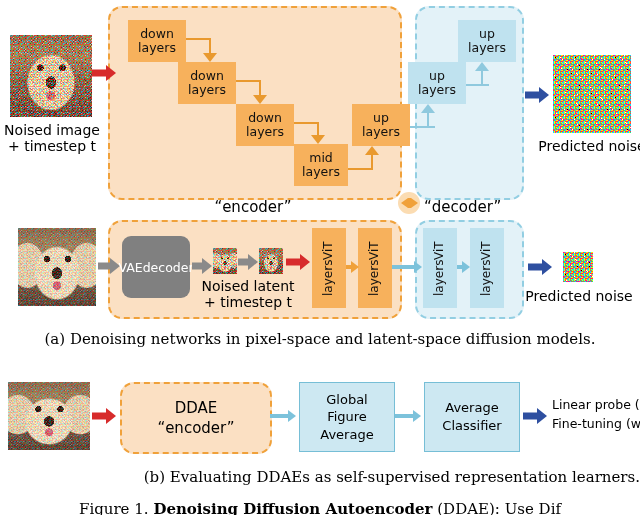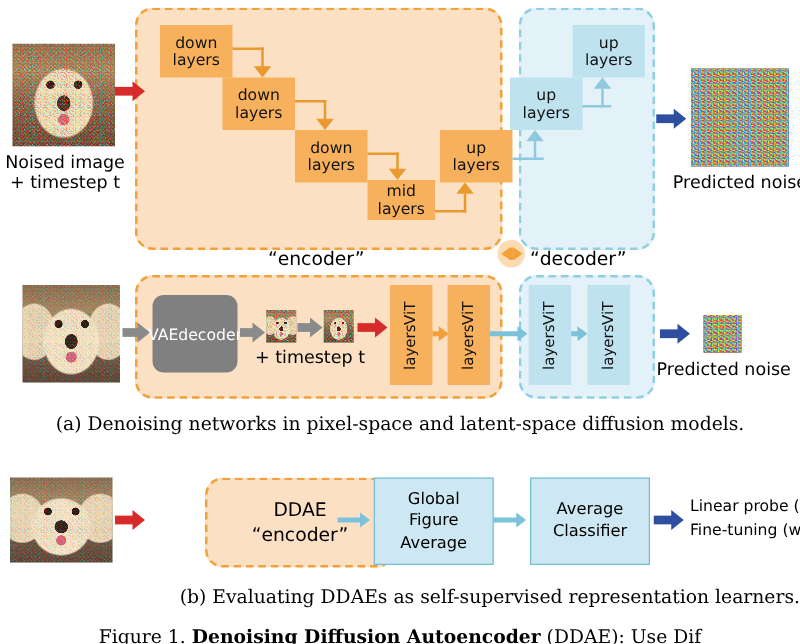--- a/index.html
+++ b/index.html
@@ -124,21 +124,21 @@
   <span>layers</span>
 </div>
 <div class="abs orange-box" style="left:178px;top:62px;width:58px;height:42px;">
   <span>down</span>
   <span>layers</span>
 </div>
 <div class="abs orange-box" style="left:236px;top:104px;width:58px;height:42px;">
   <span>down</span>
   <span>layers</span>
 </div>
-<div class="abs orange-box" style="left:294px;top:144px;width:54px;height:32px;">
+<div class="abs orange-box" style="left:294px;top:144px;width:54px;height:42px;">
   <span>mid</span>
   <span>layers</span>
 </div>
 <div class="abs orange-box" style="left:352px;top:104px;width:58px;height:42px;">
   <span>up</span>
   <span>layers</span>
 </div>
 
 <div class="abs blue-box" style="left:408px;top:62px;width:58px;height:42px;">
   <span>up</span>
@@ -225,20 +225,21 @@
 <div class="photo dog-noisy" style="left:259px;top:248px;width:24px;height:26px;">
   <div class="grain"></div>
 </div>
 
 <div class="arrow ar-red" style="left:286px;top:253px;width:24px;height:18px;">
   <div class="shaft" style="width:16px;"></div>
     <div class="head"></div>
 </div>
 
 <div class="abs lbl" style="left:198px;top:278px;width:100px;">
+  <div>Noised latent</div>
   <div>+ timestep t</div>
 </div>
 
 <div class="abs orange-box" style="left:312px;top:228px;width:34px;height:80px;">
   <div class="vit">
     <span>layers</span>
     <span style="width:4px;"></span>
     <span>ViT</span>
   </div>
 </div>
@@ -292,21 +293,21 @@
   <div class="grain light"></div>
 </div>
 
 <div class="arrow ar-red" style="left:92px;top:407px;width:24px;height:18px;">
   <div class="shaft" style="width:16px;"></div>
     <div class="head"></div>
 </div>
 
 <div class="abs panel-orange" style="left:120px;top:382px;width:148px;height:68px;
             display:flex;flex-direction:column;align-items:center;justify-content:center;
-            font-size:15px;line-height:1.35;margin-left:44px;">
+            font-size:15px;line-height:1.35;">
   <span>DDAE</span>
   <span>“encoder”</span>
 </div>
 
 <div class="arrow ar-blue" style="left:270px;top:410px;width:26px;height:12px;">
   <div class="shaft" style="width:19px;"></div>
     <div class="head"></div>
 </div>
 
 <div class="abs" style="left:299px;top:382px;width:94px;height:68px;background:#CDE8F2;border:1.5px solid #76BED6;

